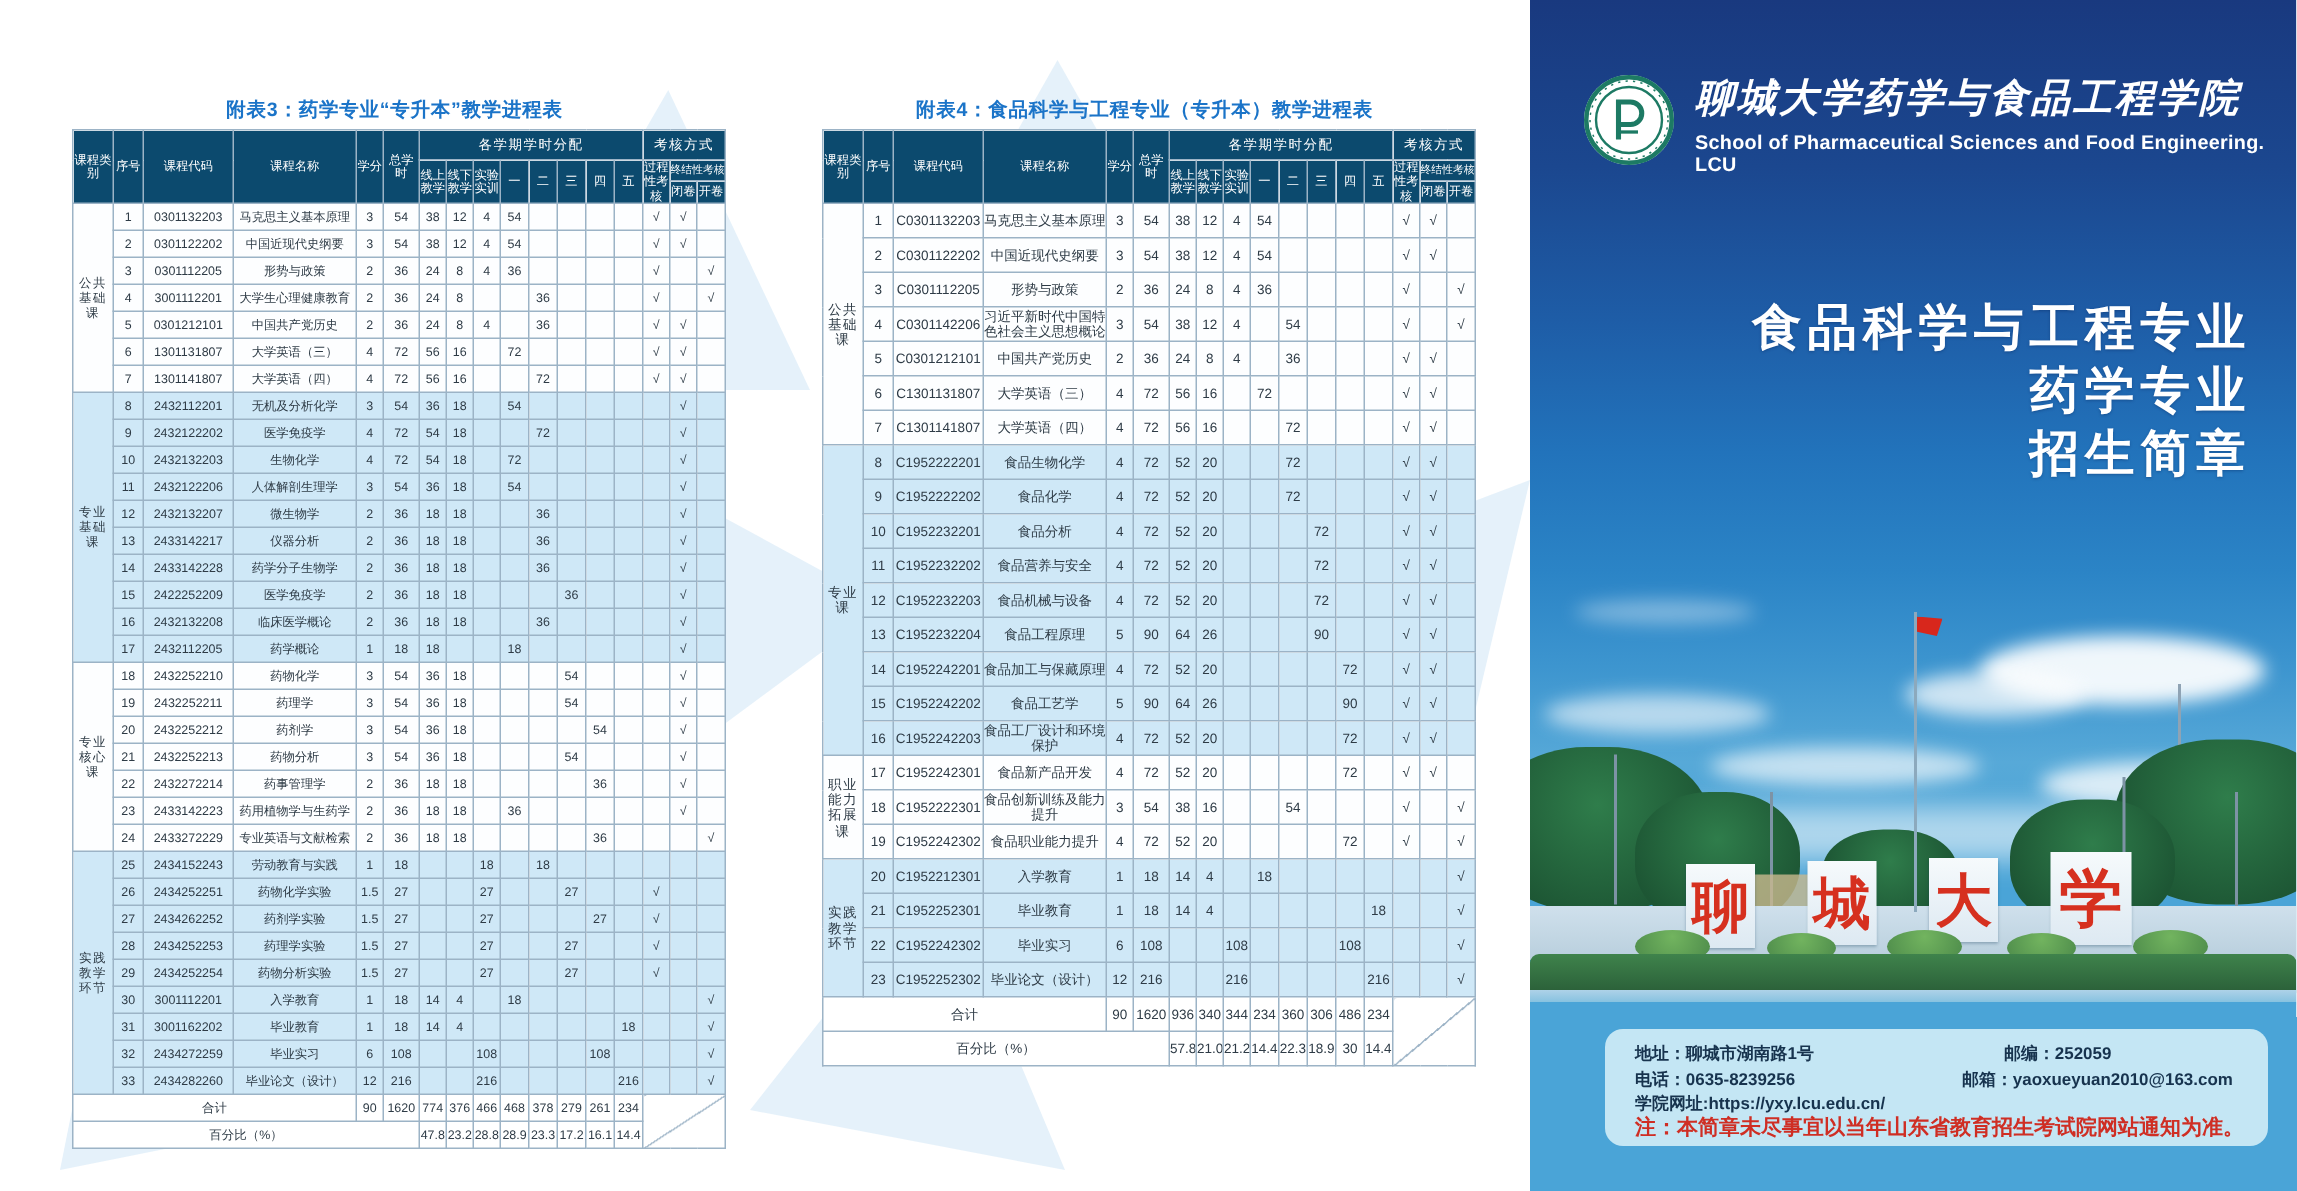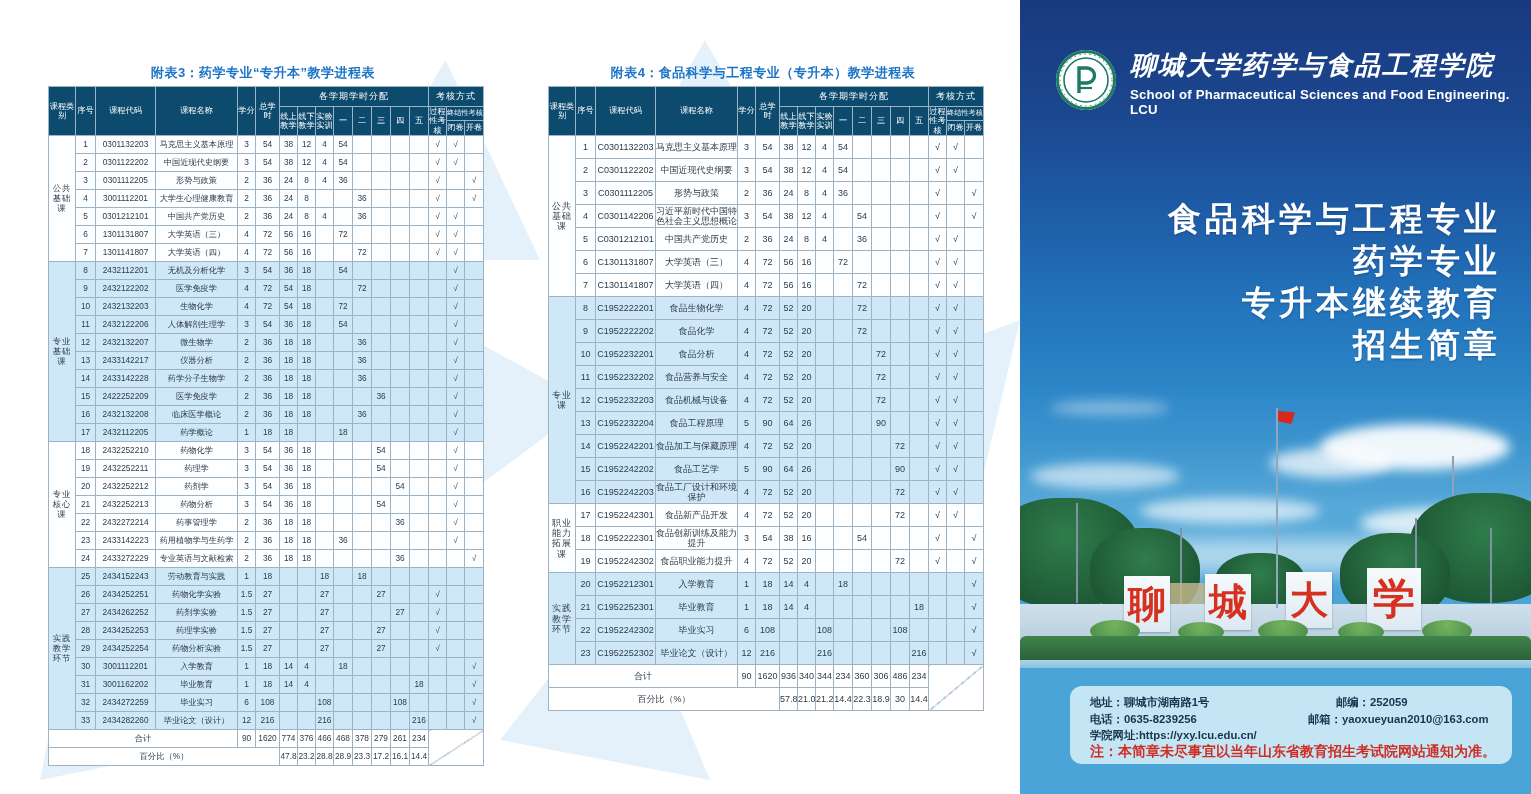--- a/index.html
+++ b/index.html
@@ -1265,21 +1265,20 @@
       </svg>
       <div class="school-names">
         <div class="school-cn">聊城大学药学与食品工程学院</div>
         <div class="school-en">School of Pharmaceutical Sciences and Food Engineering. LCU</div>
       </div>
     </div>
 
     <div class="cover-title">
       <div>食品科学与工程专业</div>
       <div>药学专业</div>
-      <div>专升本继续教育</div>
       <div>招生简章</div>
     </div>
 
     <div class="photo">
       <div class="cloud" style="left:300px;top:46px;width:190px;height:46px;"></div>
       <div class="cloud" style="left:250px;top:70px;width:120px;height:30px;opacity:.8;"></div>
       <div class="cloud" style="left:10px;top:85px;width:150px;height:26px;opacity:.65;"></div>
       <div class="cloud" style="left:120px;top:120px;width:180px;height:26px;opacity:.7;"></div>
       <div class="cloud" style="left:340px;top:130px;width:160px;height:30px;opacity:.85;"></div>
       <div class="cloud" style="left:30px;top:22px;width:120px;height:16px;opacity:.4;"></div>

